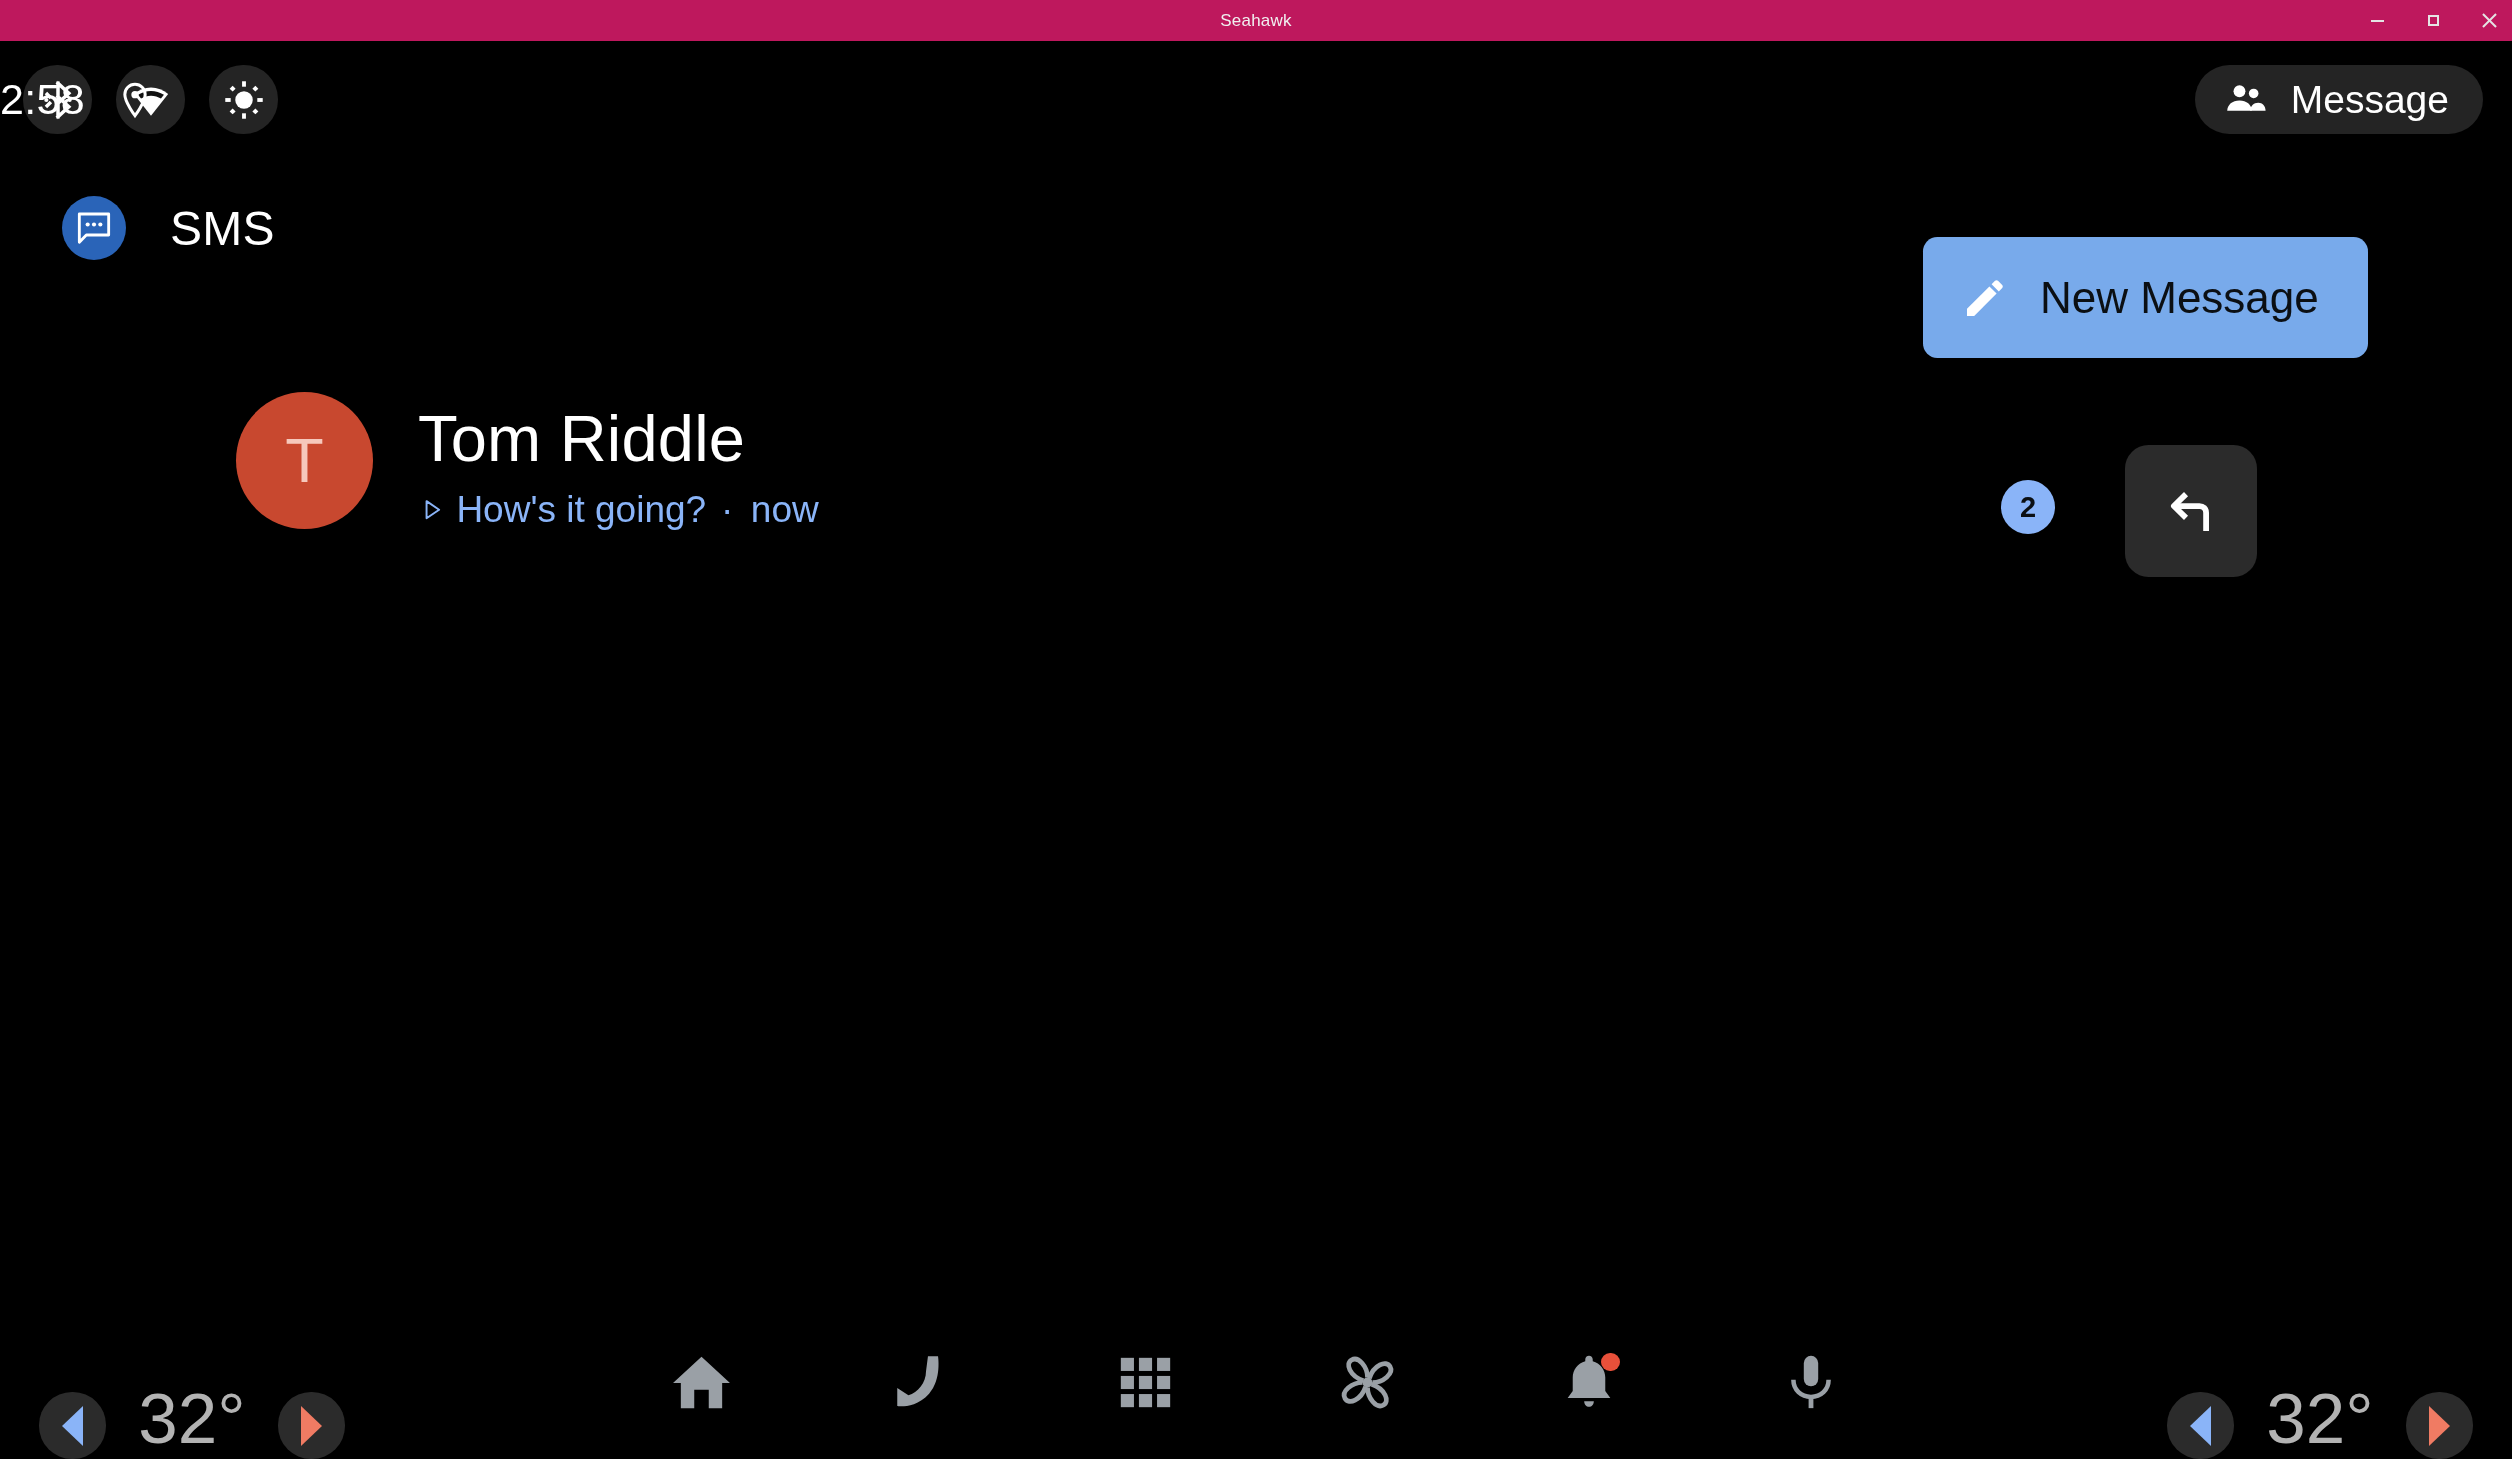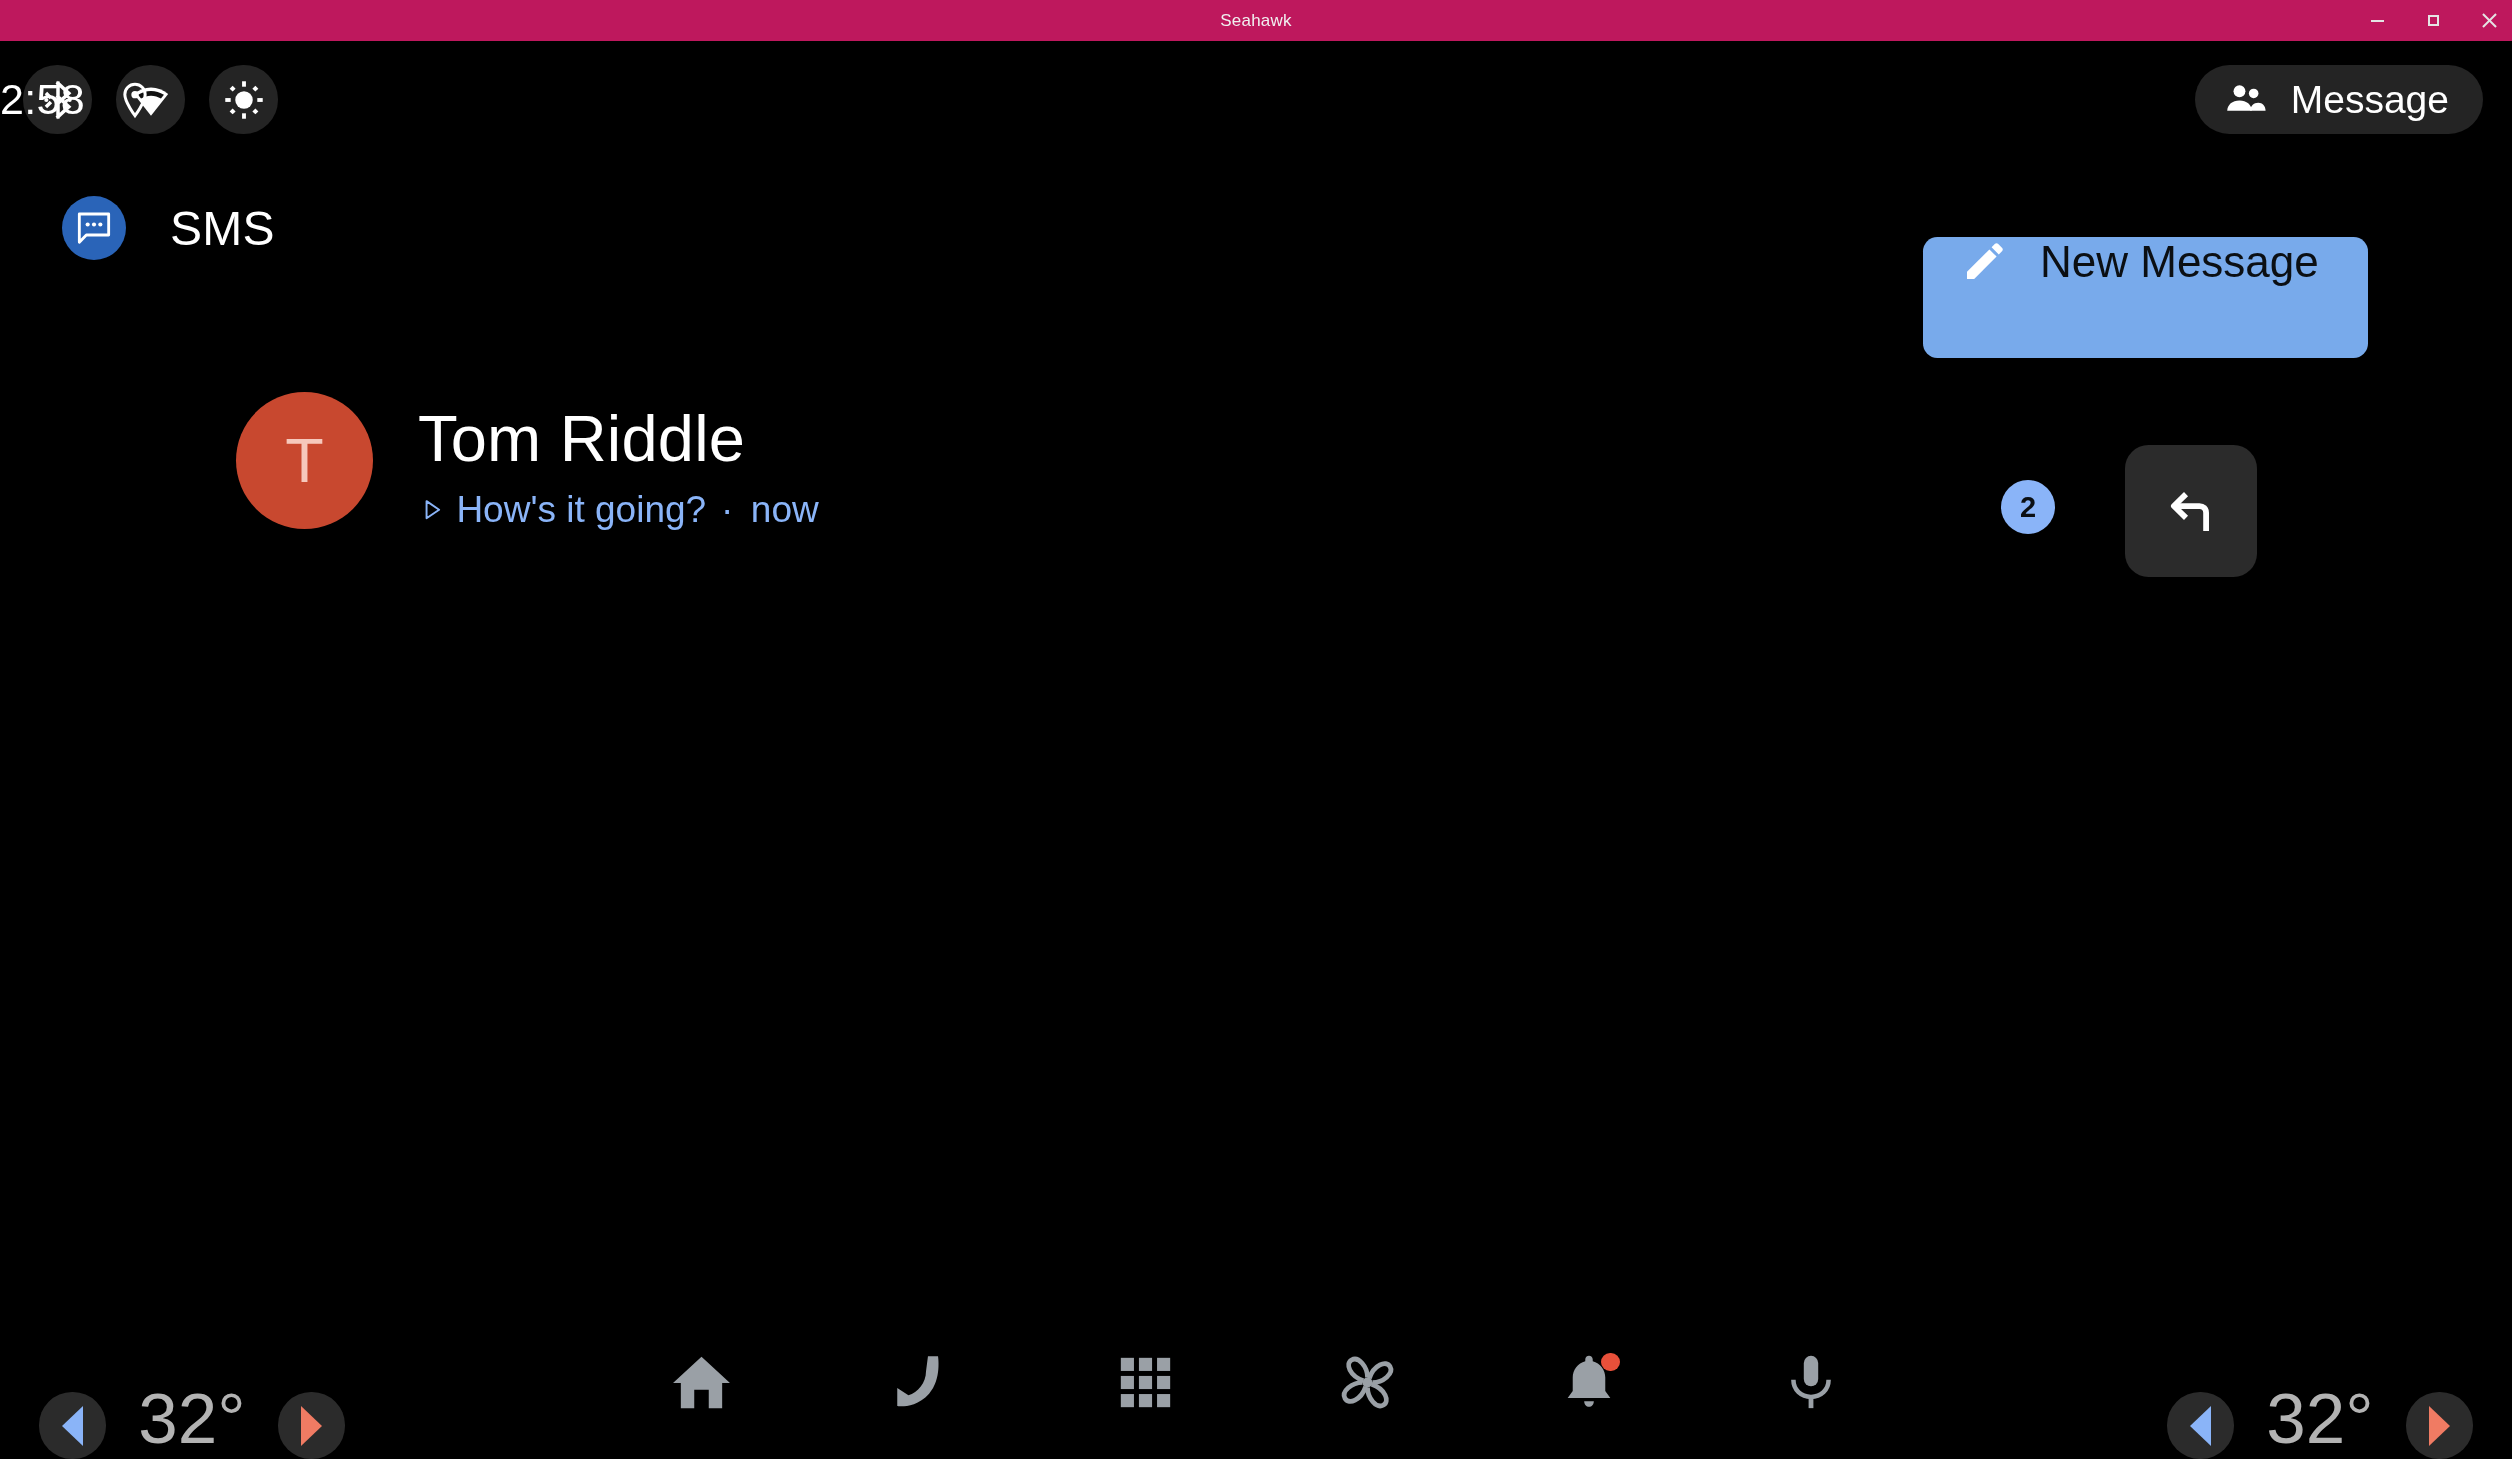--- a/index.html
+++ b/index.html
@@ -163,21 +163,21 @@
   }
   .new-message-btn {
     position: absolute;
     left: 1923px;
     top: 196px;
     width: 445px;
     height: 121px;
     border-radius: 14.4px;
     background: #78AAEB;
     display: flex;
-    align-items: flex-start;
+    align-items: center;
     gap: 31px;
     padding-left: 38px;
     box-sizing: border-box;
     cursor: pointer;
   }
   .new-message-label {
     color: #0b0f13;
     font-size: 44px;
     font-weight: 400;
   }

